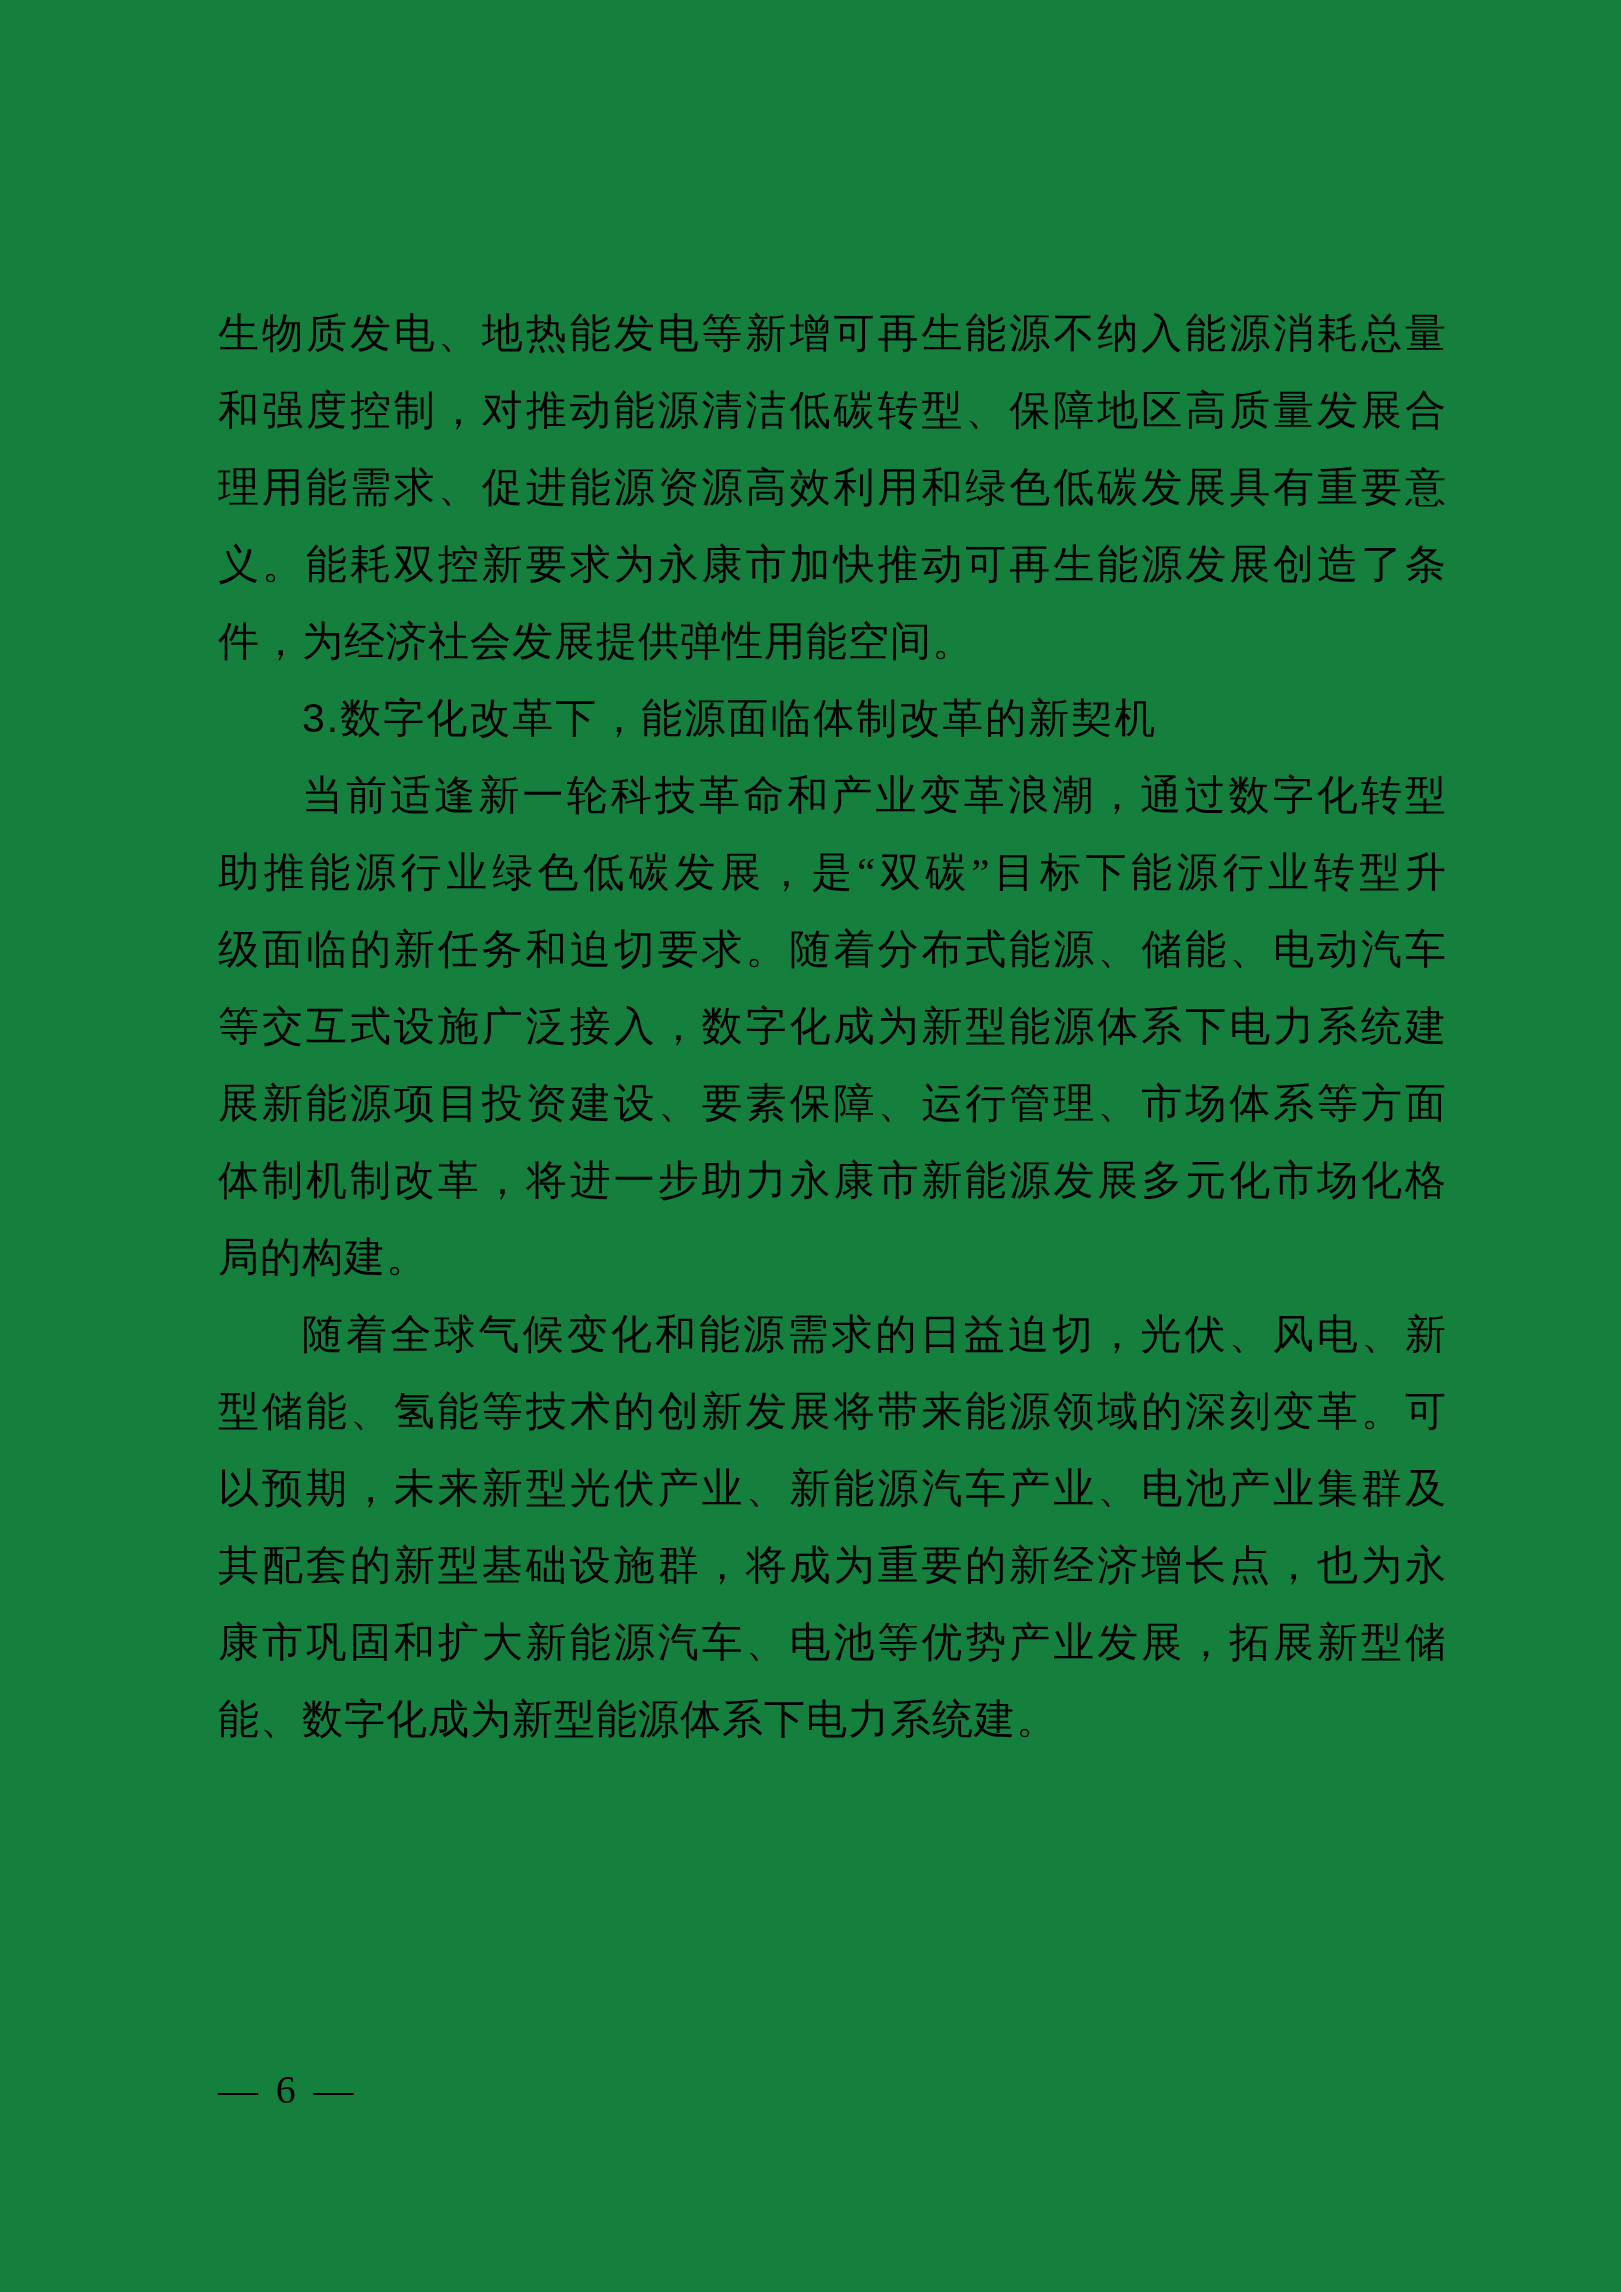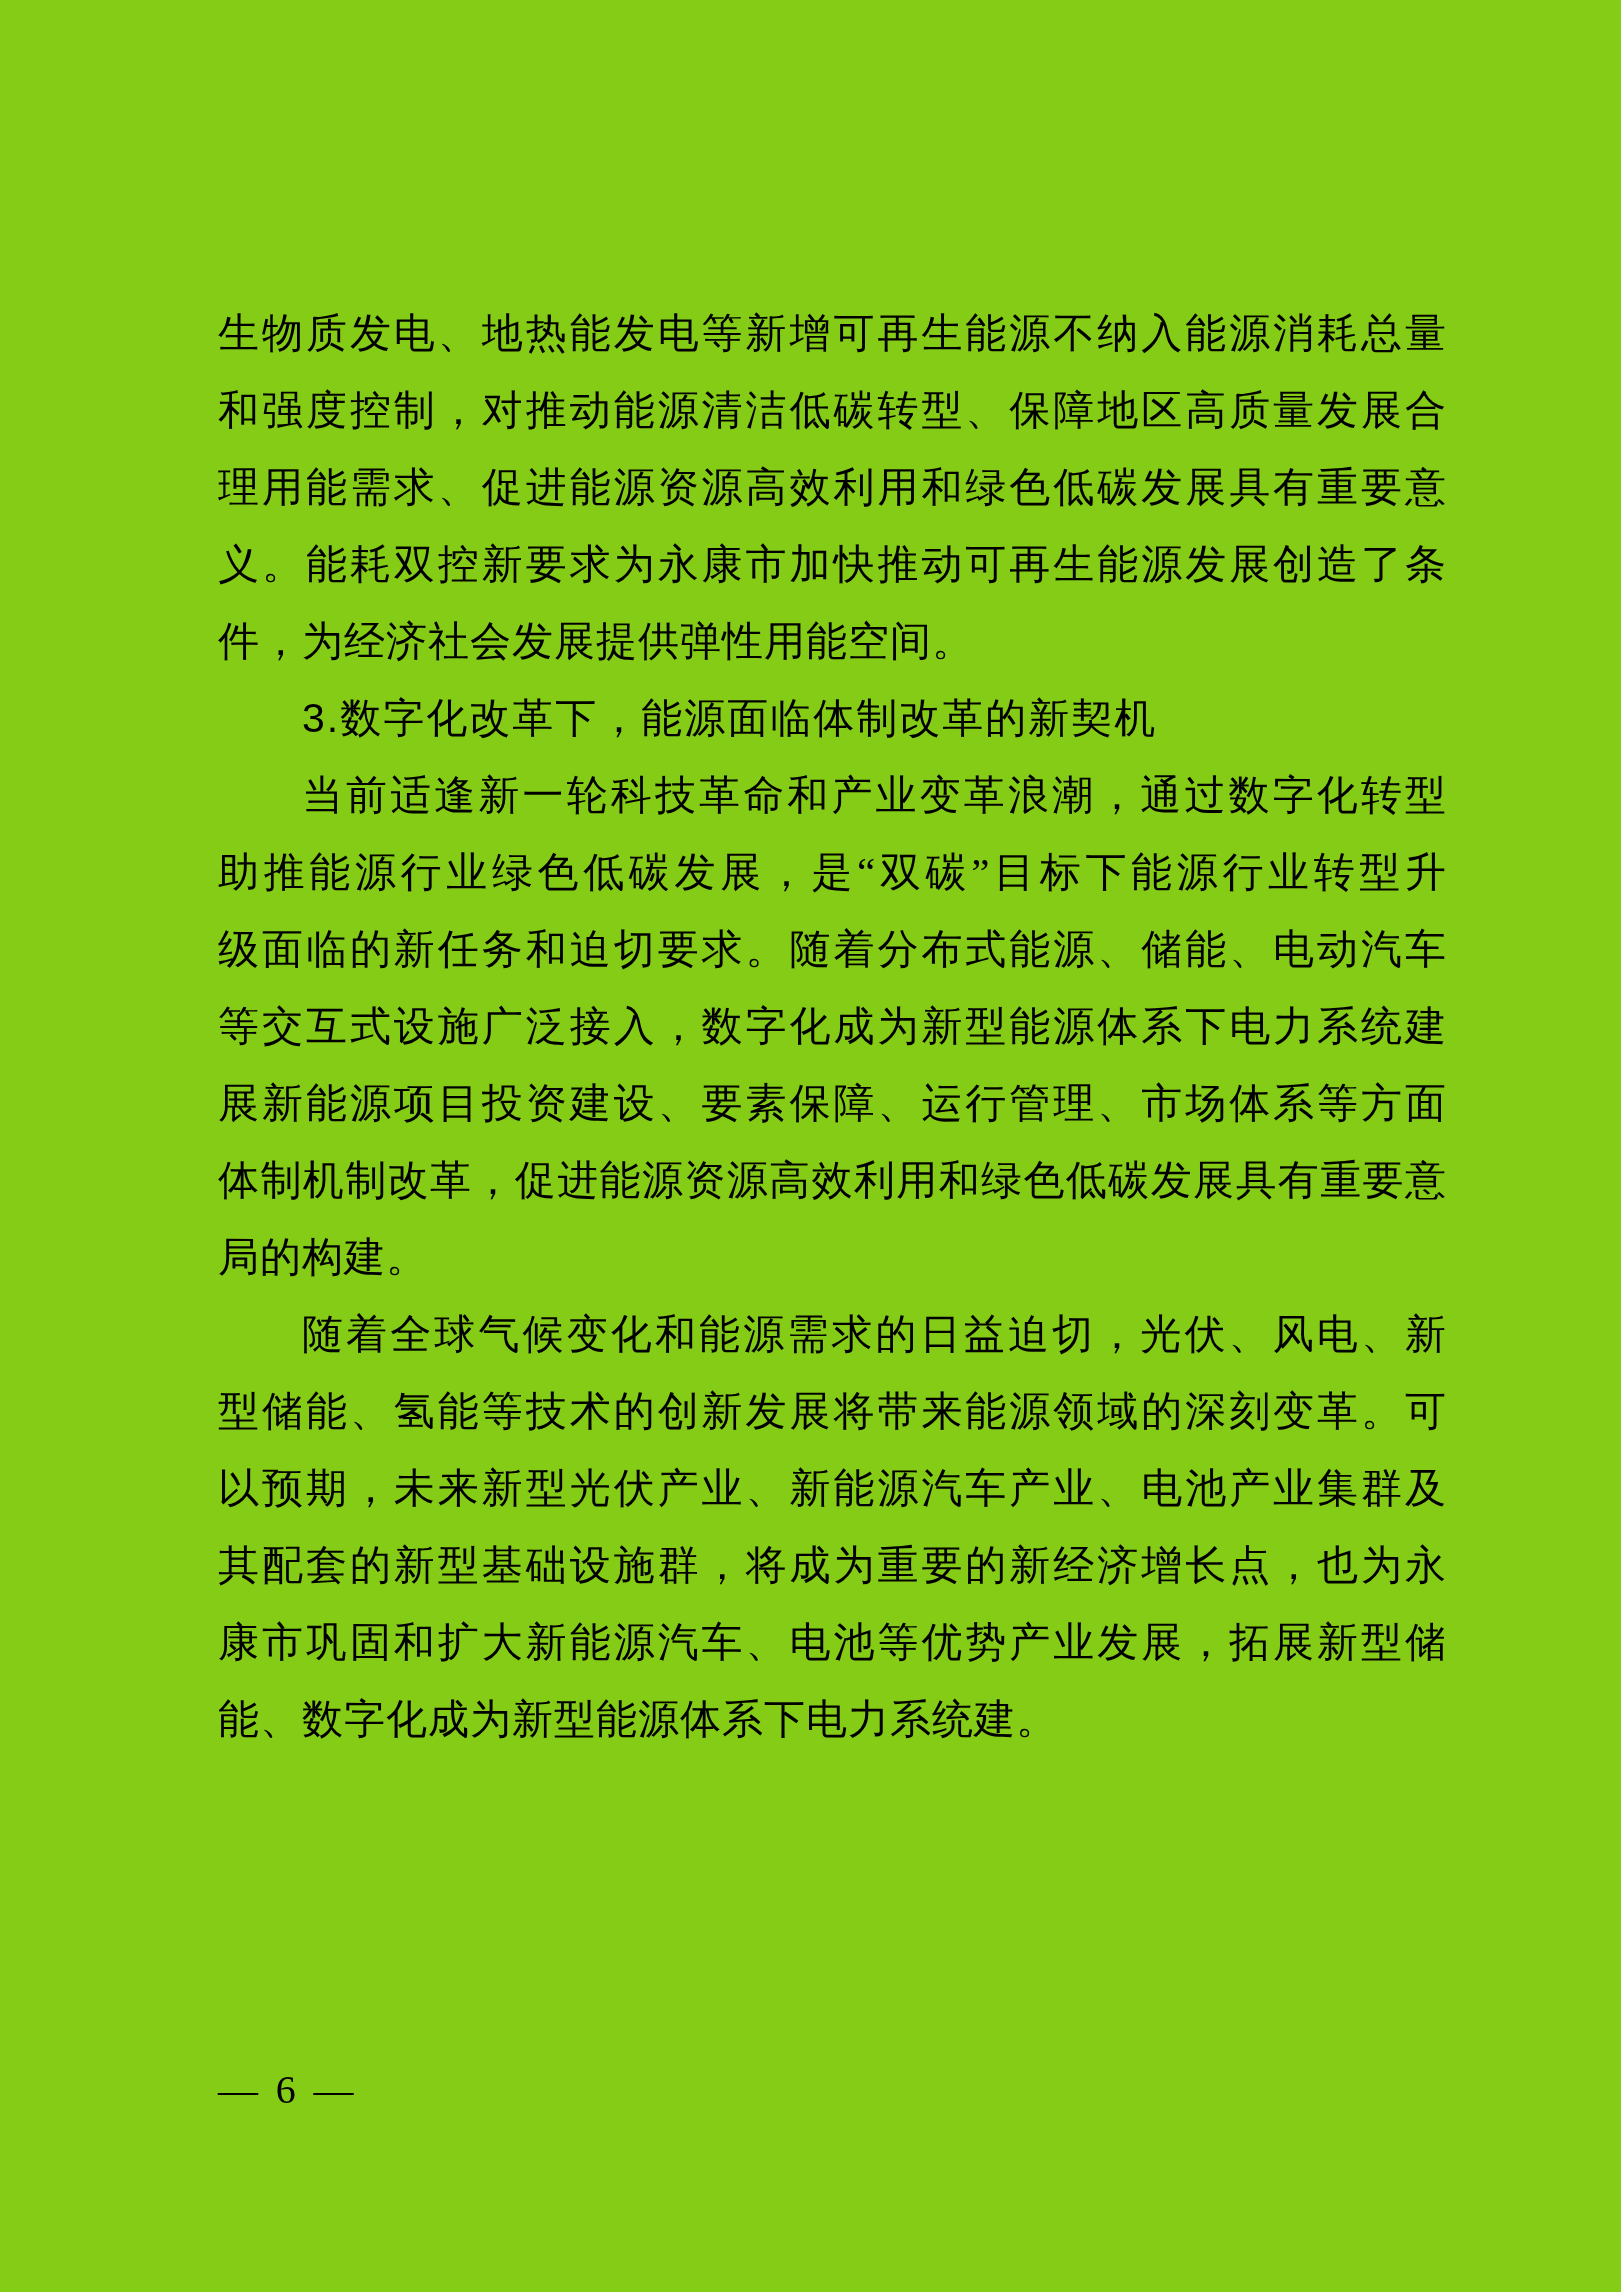--- a/index.html
+++ b/index.html
@@ -12,21 +12,21 @@
     height: 2293px;
     position: relative;
     font-family: "Liberation Serif", "DejaVu Serif", serif;
     color: #000000;
   }
   .page {
     position: absolute;
     left: 0; top: 0;
     width: 1621px;
     height: 2293px;
-    background: #84cc16;
+    background: #15803d;
     overflow: hidden;
   }
   .doc-body {
     position: absolute;
     left: 218px;
     top: 295px;
     width: 1229px;
   }
   .line {
     font-size: 41px;
@@ -74,21 +74,21 @@
       <div class="line justified">和强度控制，对推动能源清洁低碳转型、保障地区高质量发展合</div>
       <div class="line justified">理用能需求、促进能源资源高效利用和绿色低碳发展具有重要意</div>
       <div class="line justified">义。能耗双控新要求为永康市加快推动可再生能源发展创造了条</div>
       <div class="line last">件，为经济社会发展提供弹性用能空间。</div>
       <div class="line heading indent">3.数字化改革下，能源面临体制改革的新契机</div>
       <div class="line indent justified">当前适逢新一轮科技革命和产业变革浪潮，通过数字化转型</div>
       <div class="line justified">助推能源行业绿色低碳发展，是“双碳”目标下能源行业转型升</div>
       <div class="line justified">级面临的新任务和迫切要求。随着分布式能源、储能、电动汽车</div>
       <div class="line justified">等交互式设施广泛接入，数字化成为新型能源体系下电力系统建</div>
       <div class="line justified">展新能源项目投资建设、要素保障、运行管理、市场体系等方面</div>
-      <div class="line justified">体制机制改革，促进能源资源高效利用和绿色低碳发展具有重要意</div>
+      <div class="line justified">体制机制改革，将进一步助力永康市新能源发展多元化市场化格</div>
       <div class="line last">局的构建。</div>
       <div class="line indent justified">随着全球气候变化和能源需求的日益迫切，光伏、风电、新</div>
       <div class="line justified">型储能、氢能等技术的创新发展将带来能源领域的深刻变革。可</div>
       <div class="line justified">以预期，未来新型光伏产业、新能源汽车产业、电池产业集群及</div>
       <div class="line justified">其配套的新型基础设施群，将成为重要的新经济增长点，也为永</div>
       <div class="line justified">康市巩固和扩大新能源汽车、电池等优势产业发展，拓展新型储</div>
       <div class="line last">能、数字化成为新型能源体系下电力系统建。</div>
     </div>
   <div class="footer">— 6 —</div>
 </div>

